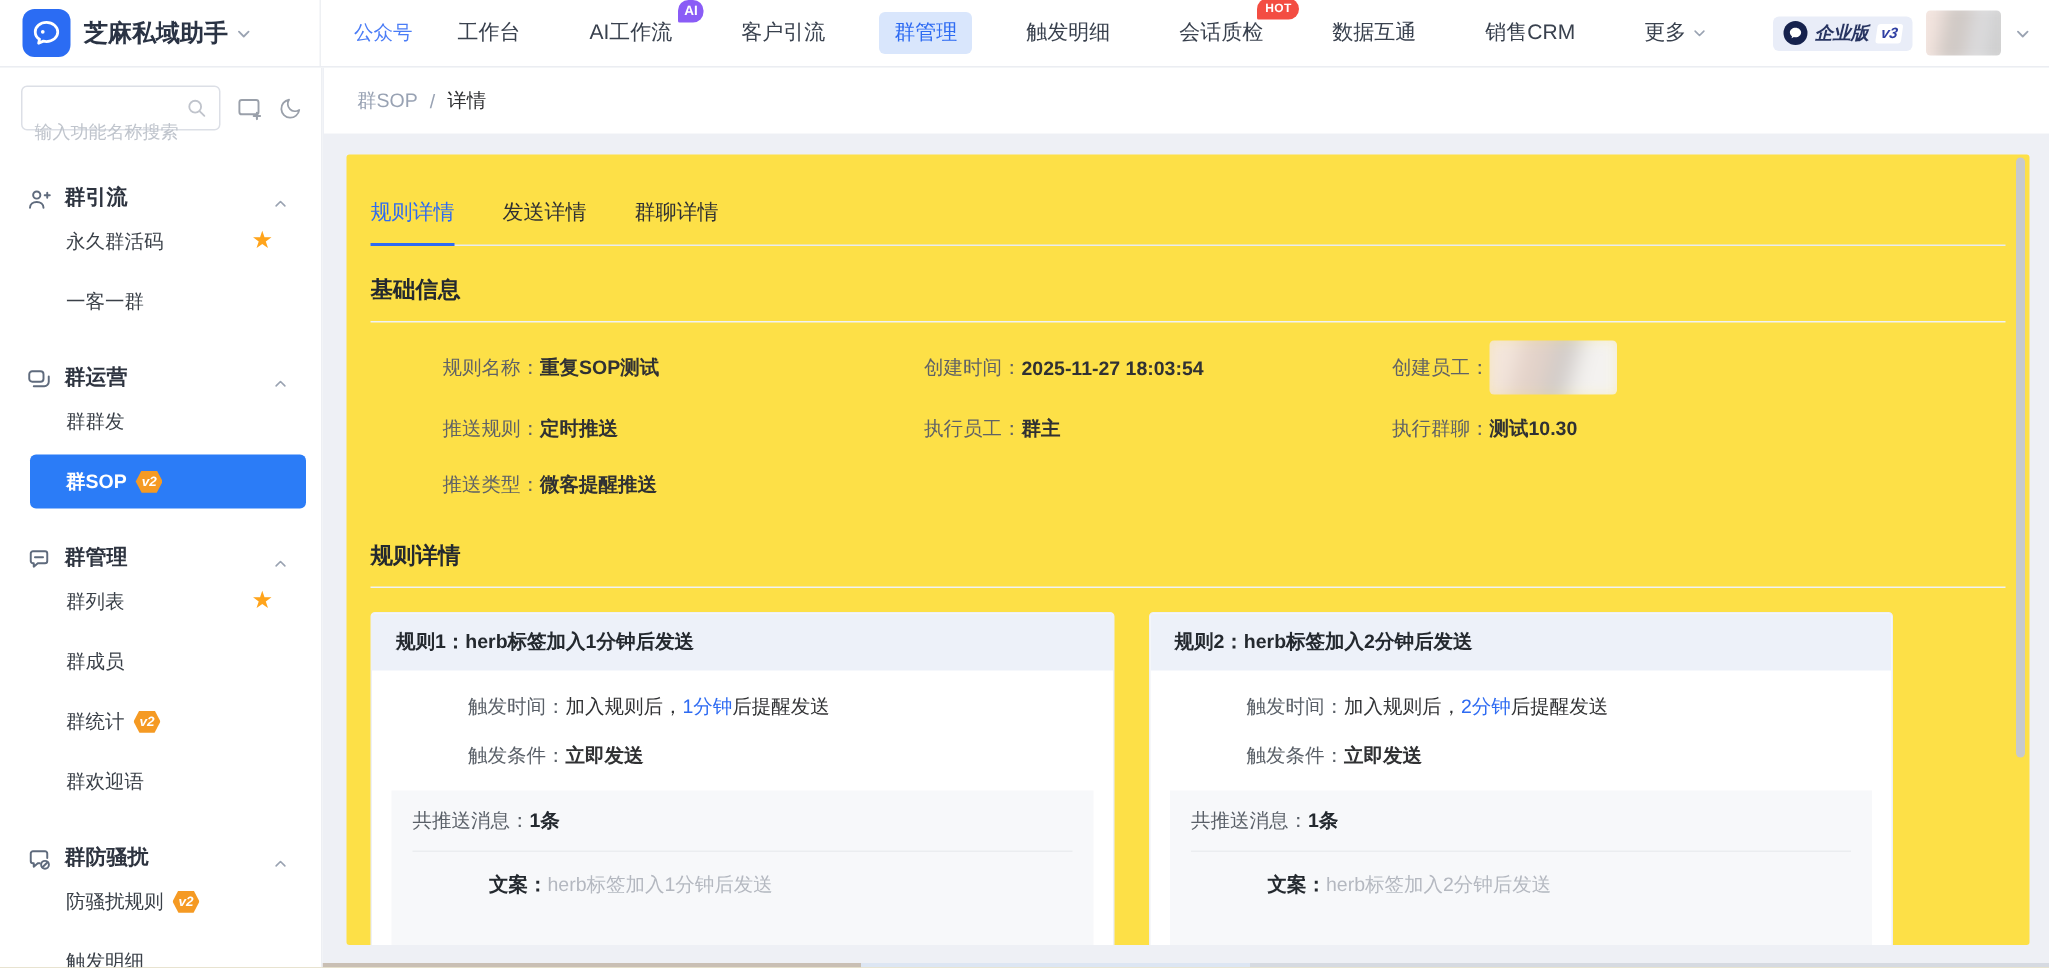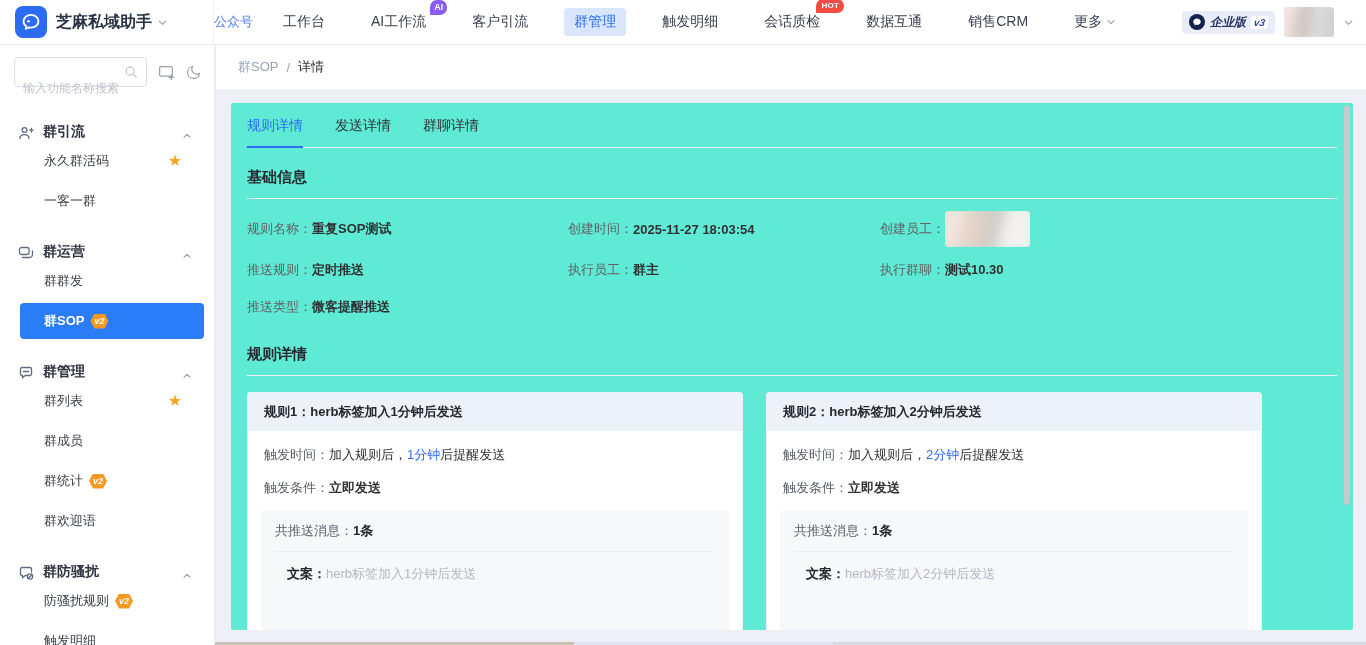--- a/index.html
+++ b/index.html
@@ -7,21 +7,21 @@
   body { font-family:"Liberation Sans","DejaVu Sans",sans-serif; }
   .page { position:relative; width:1366px; height:645px; background:#eef0f5; overflow:hidden; font-size:13px; color:#303133; }
 
   
   .header { position:absolute; top:0; left:0; right:0; height:45px; background:#fff; border-bottom:1px solid #ebedf2; display:flex; align-items:center; z-index:6; }
   .brand { flex:0 0 214px; width:214px; height:100%; display:flex; align-items:center; padding-left:15px; border-right:1px solid #eef0f3; }
   .logo { width:32px; height:32px; border-radius:8px; background:#2b6cf3; display:flex; align-items:center; justify-content:center; flex:none; }
   .brand-name { font-size:16px; font-weight:700; color:#2a3344; margin-left:9px; white-space:nowrap; }
   .chev { display:inline-flex; align-items:center; }
   .brand .chev { margin-left:5px; }
-  .brand-tag { color:#4a7cf6; font-size:13px; margin-left:0; cursor:pointer; white-space:nowrap; }
+  .brand-tag { color:#4a7cf6; font-size:13px; margin-left:22px; cursor:pointer; white-space:nowrap; }
   .nav { display:flex; align-items:center; margin-left:20px; gap:26px; }
   .nav-item { position:relative; font-size:14px; color:#39414e; padding:5px 10px; border-radius:4px; cursor:pointer; white-space:nowrap; display:flex; align-items:center; gap:4px; }
   .nav-item.active { background:#d9e6fc; color:#2e6bf2; }
   .badge-ai { position:absolute; top:-8px; right:-11px; background:#8a5cf6; color:#fff; font-size:9px; font-weight:700; line-height:1; padding:3px 4px; border-radius:7px 7px 7px 1px; }
   .badge-hot { position:absolute; top:-9px; right:-14px; background:#f34d42; color:#fff; font-size:8px; font-weight:700; line-height:1; padding:3px 5px; border-radius:7px 7px 7px 1px; letter-spacing:.3px; }
   .header-right { margin-left:auto; display:flex; align-items:center; gap:9px; padding-right:12px; }
   .plan-badge { display:flex; align-items:center; gap:5px; background:#e9edf8; border-radius:4px; padding:3px 7px; cursor:pointer; }
   .mini-logo { width:16px; height:16px; border-radius:50%; background:#16224d; display:flex; align-items:center; justify-content:center; flex:none; }
   .plan-label { font-size:12px; font-weight:700; color:#273461; font-style:italic; }
   .v3 { font-size:10px; font-weight:700; font-style:italic; color:#2f3fa3; background:#fff; border-radius:2px; padding:1px 3px; transform:skewX(-8deg); }
@@ -44,51 +44,51 @@
   .side-item.active { background:#2b7cf7; color:#fff; font-weight:700; border-radius:4px; height:36px; margin:2px 10px 2px 20px; padding:0 12px 0 24px; }
   .vbadge { display:inline-flex; align-items:center; justify-content:center; width:18px; height:15px; background:#f59a23; color:#fff; font-size:9px; font-style:italic; font-weight:700; clip-path:polygon(22% 0,78% 0,100% 50%,78% 100%,22% 100%,0 50%); margin-left:6px; flex:none; }
 
   
   .main { position:absolute; top:45px; left:216px; right:0; bottom:0; }
   .crumb-bar { height:44px; background:#fff; display:flex; align-items:center; padding-left:22px; font-size:13px; }
   .crumb-parent { color:#98a2b3; cursor:pointer; }
   .crumb-sep { margin:0 8px; color:#98a2b3; }
   .crumb-current { color:#303133; }
 
-  .panel { position:absolute; top:58px; left:15px; width:1122px; height:527px; background:#5eead4; border-radius:2px; overflow:hidden; padding:0 16px; }
+  .panel { position:absolute; top:58px; left:15px; width:1122px; height:527px; background:#fde047; border-radius:2px; overflow:hidden; padding:16px 16px; }
   .scroll-thumb { position:absolute; top:2px; right:3px; width:6px; height:400px; border-radius:3px; background:#c7c9cd; }
 
   .tabs { display:flex; gap:32px; padding-top:14px; border-bottom:1px solid #e8ebf1; }
   .tab { font-size:14px; color:#303133; padding-bottom:12px; position:relative; cursor:pointer; }
   .tab.active { color:#2e6bf2; }
   .tab.active::after { content:""; position:absolute; left:0; right:0; bottom:-1px; height:2px; background:#2e6bf2; }
 
   .sec-title { margin-top:20px; font-size:15px; font-weight:700; color:#24292f; padding-bottom:11px; border-bottom:1px solid #f0f2f5; }
   .info-grid { display:grid; grid-template-columns:321px 312px 1fr; margin-top:8px; }
   .info-cell { display:flex; align-items:center; font-size:13px; }
   .r1 { min-height:44px; }
   .r2 { min-height:38px; }
   .r3 { min-height:36px; }
-  .flabel { color:#606266; white-space:pre; }
+  .flabel { color:#606266; white-space:pre;margin-left:48px; }
   .fvalue { color:#303133; font-weight:700; }
   .redact-emp { width:85px; height:36px; border-radius:3px; position:relative; overflow:hidden; }
   .redact-emp::before { content:""; position:absolute; inset:-8px; background:linear-gradient(105deg,#f4e6dc 0 28%,#e3d2c9 28% 48%,#cfcac7 48% 62%,#f4f2f0 62% 100%); filter:blur(7px); }
 
   .cards { display:flex; gap:23px; margin-top:16px; width:1015px; }
   .card { flex:1; border:1px solid #eef0f6; border-radius:3px; height:272px; display:flex; flex-direction:column; background:#fff; overflow:hidden; }
   .card-head { background:#edf1f9; padding:10px 16px; font-weight:700; font-size:13px; color:#24292f; }
   .card-body { padding:0 13px; flex:1; display:flex; flex-direction:column; }
   .cline { margin:15px 3px 0 3px; font-size:13px; color:#303133; }
   .cline .flabel { color:#5a6068; }
   .hl { color:#2e6bf2; }
   .msg-box { margin-top:14px; background:#f7f8fa; flex:1; padding:0 14px; }
   .msg-row1 { padding:11px 0; border-bottom:1px solid #ebedf0; font-size:13px; color:#5a6068; }
   .msg-count { color:#24292f; font-weight:600; }
   .msg-row2 { padding:13px 0 0 12px; font-size:13px; }
-  .copy-label { font-weight:700; color:#24292f; }
+  .copy-label { font-weight:700; color:#24292f;margin-left:39px; }
   .copy-value { color:#b4b8c0; }
 
   .bottom-edge { position:absolute; left:0; right:0; bottom:0; height:3px; background:linear-gradient(to right,#c9bfb4 0 42%,#dde6f3 42% 61%,#d6dae1 61% 100%); }
 
   svg { display:block; }
 </style>
 </head>
 <body>
 
 <div class="page">

